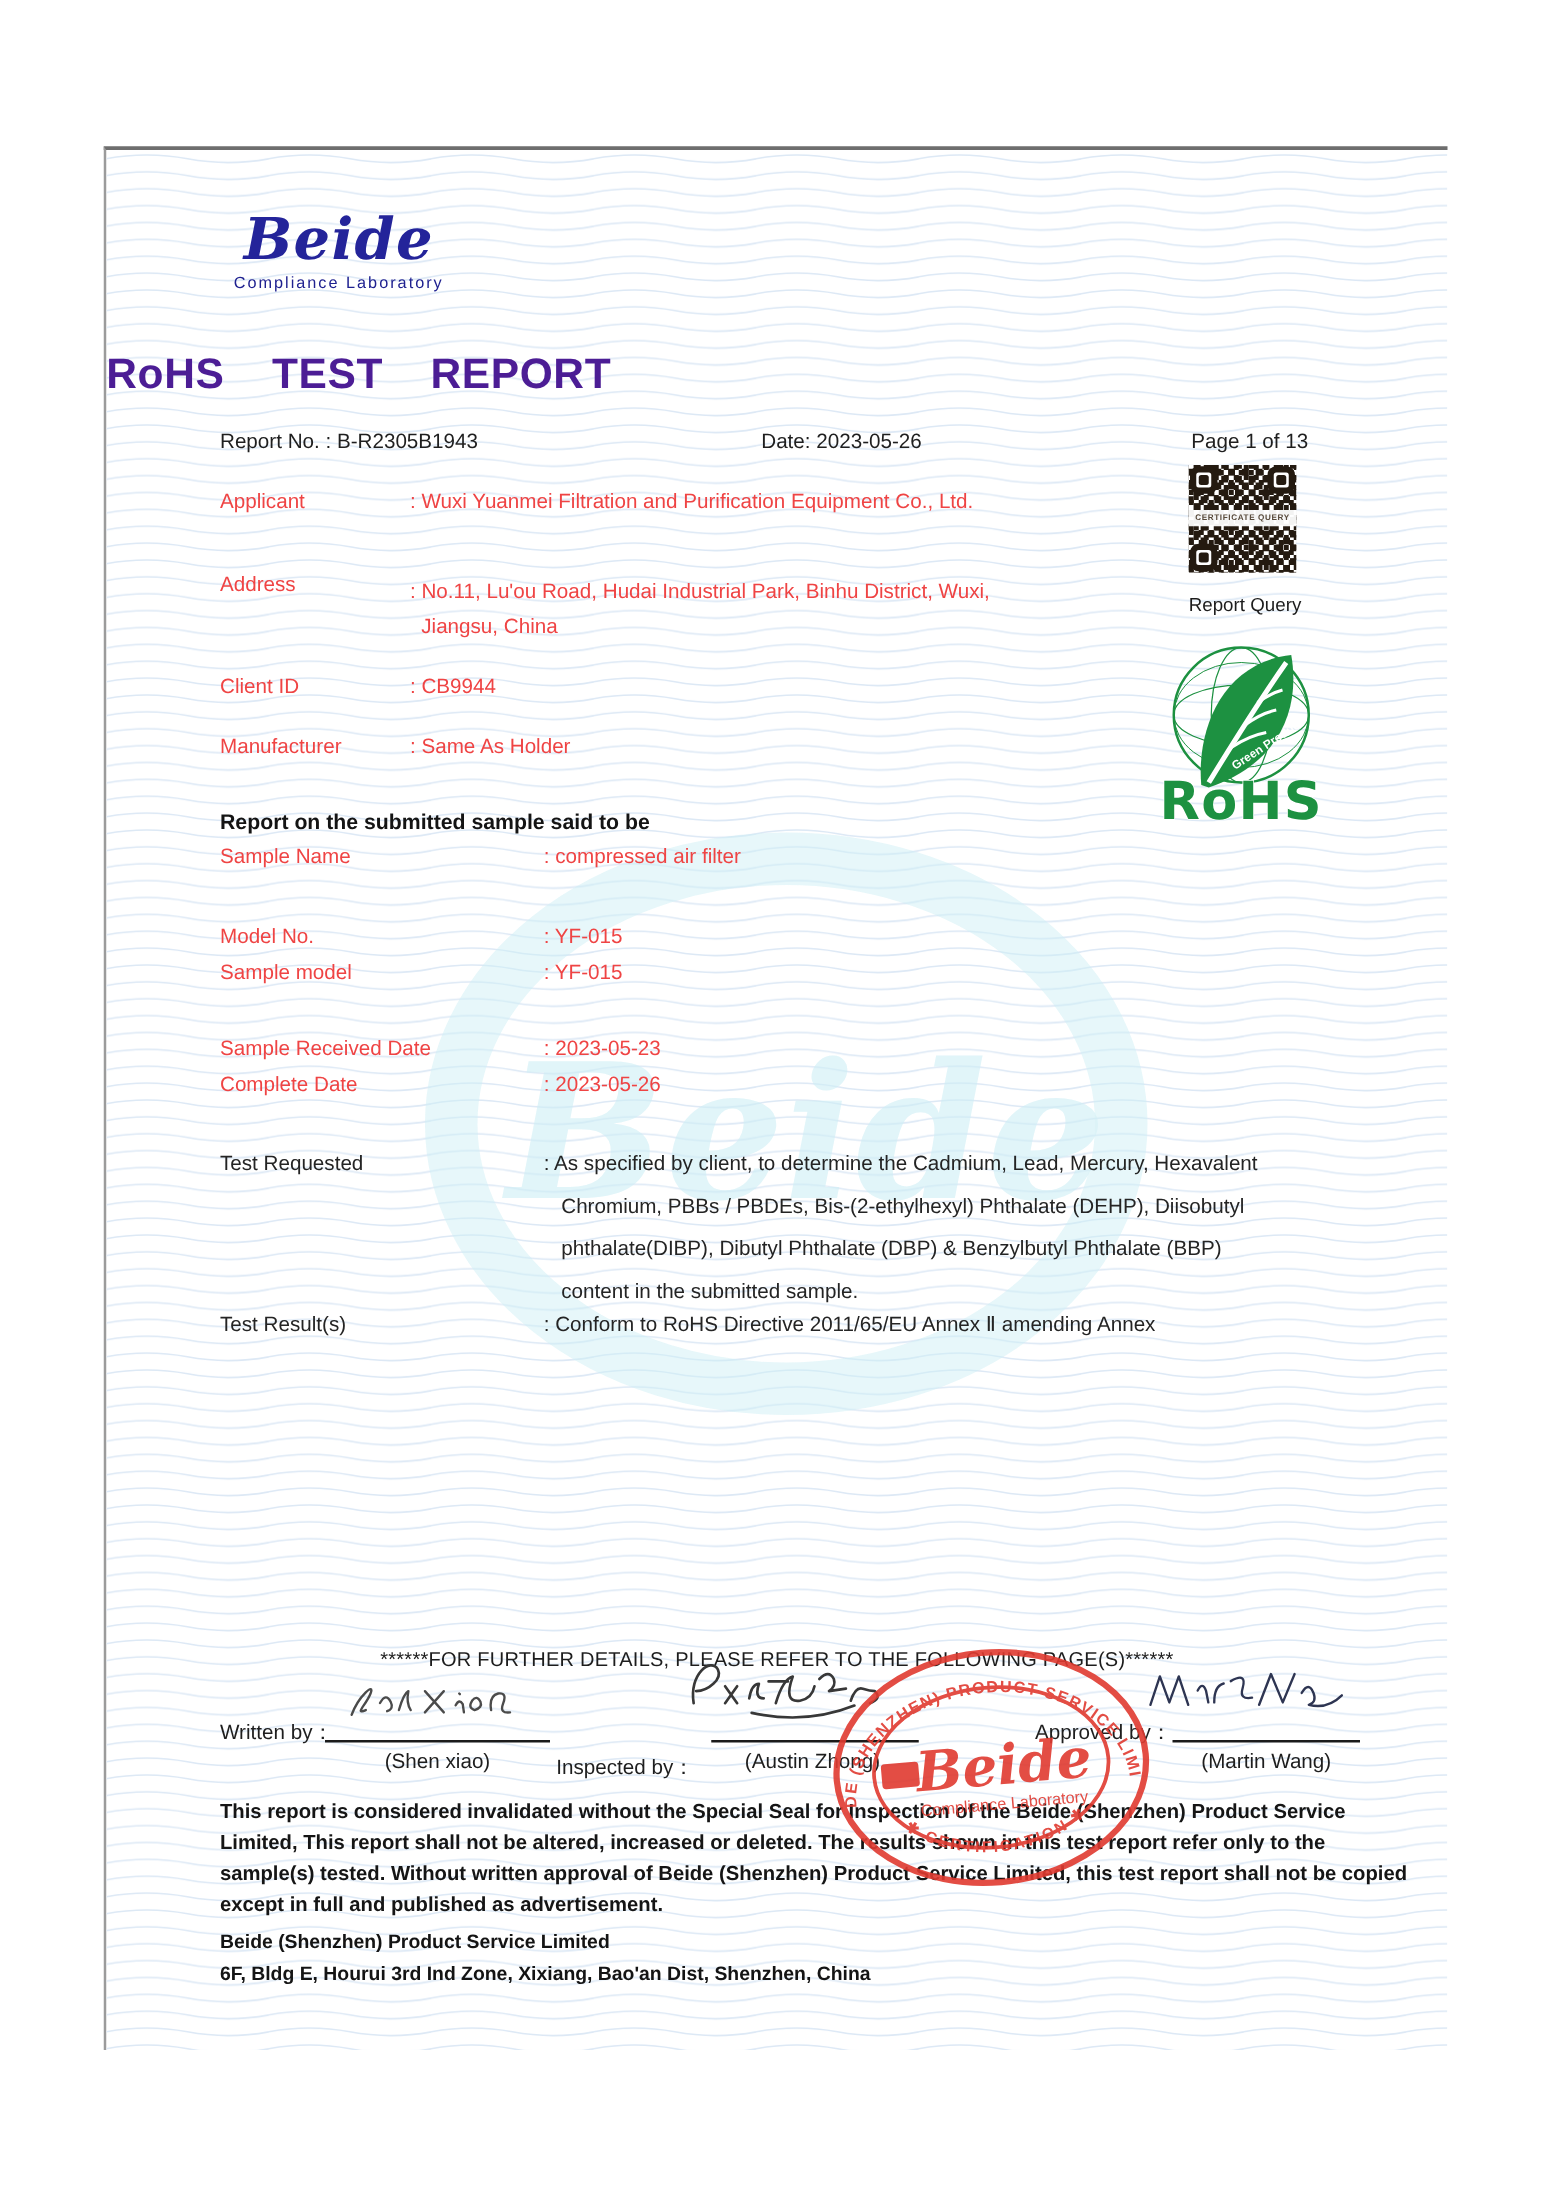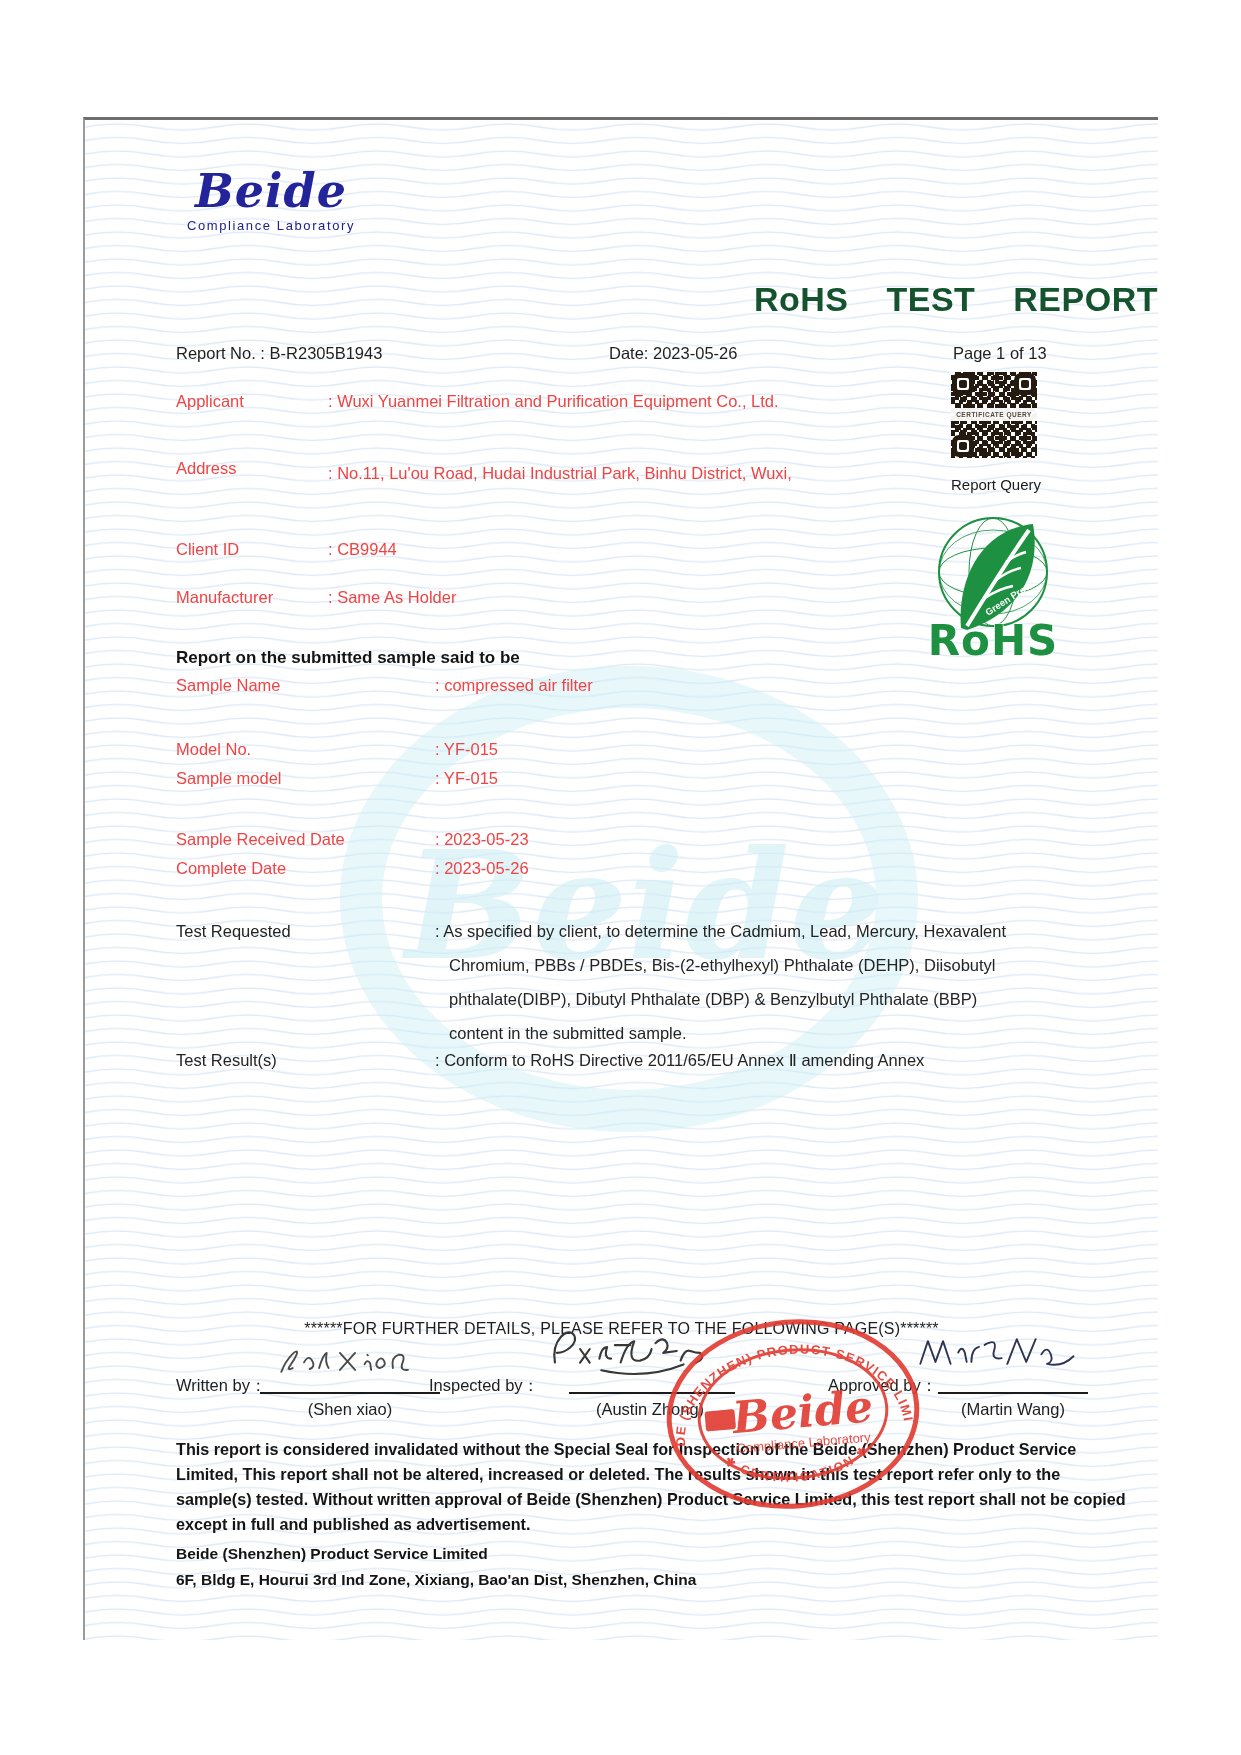--- a/index.html
+++ b/index.html
@@ -8,22 +8,22 @@
   .doc{position:absolute;left:83px;top:117px;width:1073px;height:1520px;
        border-top:3px solid #6e6e6e;border-left:2px solid #9b9b9b;overflow:hidden;background:#fff;}
   .layer{position:absolute;left:0;top:0;pointer-events:none;}
 
   
   .logo{position:absolute;left:96px;top:48px;width:180px;text-align:center;z-index:2;}
   .logo-name{font-family:"DejaVu Serif",serif;font-style:italic;font-weight:bold;
              font-size:46px;color:#24249a;letter-spacing:1px;line-height:1;}
   .logo-tag{margin-top:4px;font-size:13px;color:#1f2190;letter-spacing:1.6px;}
 
-  .title{position:absolute;left:0;top:160px;width:100%;text-align:right;z-index:2;
-         font-size:34px;font-weight:bold;color:#14532d;word-spacing:28px;letter-spacing:.5px;}
+  .title{position:absolute;left:0;top:160px;width:100%;text-align:left;z-index:2;
+         font-size:34px;font-weight:bold;color:#4c1d95;word-spacing:28px;letter-spacing:.5px;}
 
   .hdr{position:absolute;top:224px;font-size:16.5px;color:#1f1f1f;white-space:nowrap;z-index:2;}
   #hdr-no{left:91px;} #hdr-date{left:524px;} #hdr-page{left:868px;}
 
   
   .prow{position:absolute;left:91px;font-size:16.5px;color:#ef4444;white-space:nowrap;z-index:2;}
   .prow .v{position:absolute;left:152px;top:0;}
   .srow .v{left:259px;}
   #r-applicant{top:272px;} #r-address{top:339px;} #r-client{top:420px;} #r-manu{top:468px;}
   #r-address .v div{line-height:28px;}
@@ -53,21 +53,21 @@
           font-size:15px;color:#1c1c1c;z-index:2;}
   .rohs{position:absolute;left:833px;top:388px;width:150px;height:155px;z-index:2;}
 
   
   .wm{z-index:1;opacity:.75;}
 
   
   .further{position:absolute;left:0;top:1200px;width:100%;text-align:center;z-index:2;
            font-size:16px;color:#1d1d1d;letter-spacing:.2px;}
   .sig-role{position:absolute;font-size:16.5px;color:#1e1e1e;white-space:nowrap;z-index:2;top:1255px;}
-  #role-1{left:91px;} #role-2{left:344px;} #role-3{left:743px;}
+  #role-1{left:91px;} #role-2{left:360px;margin-top:28px;} #role-3{left:743px;}
   .sig-line{position:absolute;top:1272px;border-bottom:2px solid #1b1b1b;height:0;z-index:2;}
   #line-1{left:175px;width:180px;} #line-2{left:484px;width:166px;} #line-3{left:853px;width:150px;}
   .sig-name{position:absolute;top:1280px;text-align:center;font-size:16.5px;color:#1e1e1e;z-index:2;}
   #name-1{left:175px;width:180px;} #name-2{left:470px;width:190px;} #name-3{left:823px;width:210px;}
   .autograph{position:absolute;z-index:3;}
   #auto-1{left:185px;top:1214px;} #auto-2{left:455px;top:1200px;} #auto-3{left:823px;top:1206px;}
 
   .stamp{position:absolute;left:578px;top:1196px;width:260px;height:196px;z-index:4;
          transform:rotate(-5deg);opacity:.9;}
 
@@ -134,20 +134,21 @@
     </svg>
 
     <div class="prow" id="r-applicant">
       <span>Applicant</span>
       <span class="v">: Wuxi Yuanmei Filtration and Purification Equipment Co., Ltd.</span>
     </div>
     <div class="prow" id="r-address">
       <span>Address</span>
       <span class="v">
         <div>: No.11, Lu'ou Road, Hudai Industrial Park, Binhu District, Wuxi,</div>
+        <div class="l2">Jiangsu, China</div>
       </span>
     </div>
     <div class="prow" id="r-client">
       <span>Client ID</span>
       <span class="v">: CB9944</span>
     </div>
     <div class="prow" id="r-manu">
       <span>Manufacturer</span>
       <span class="v">: Same As Holder</span>
     </div>

